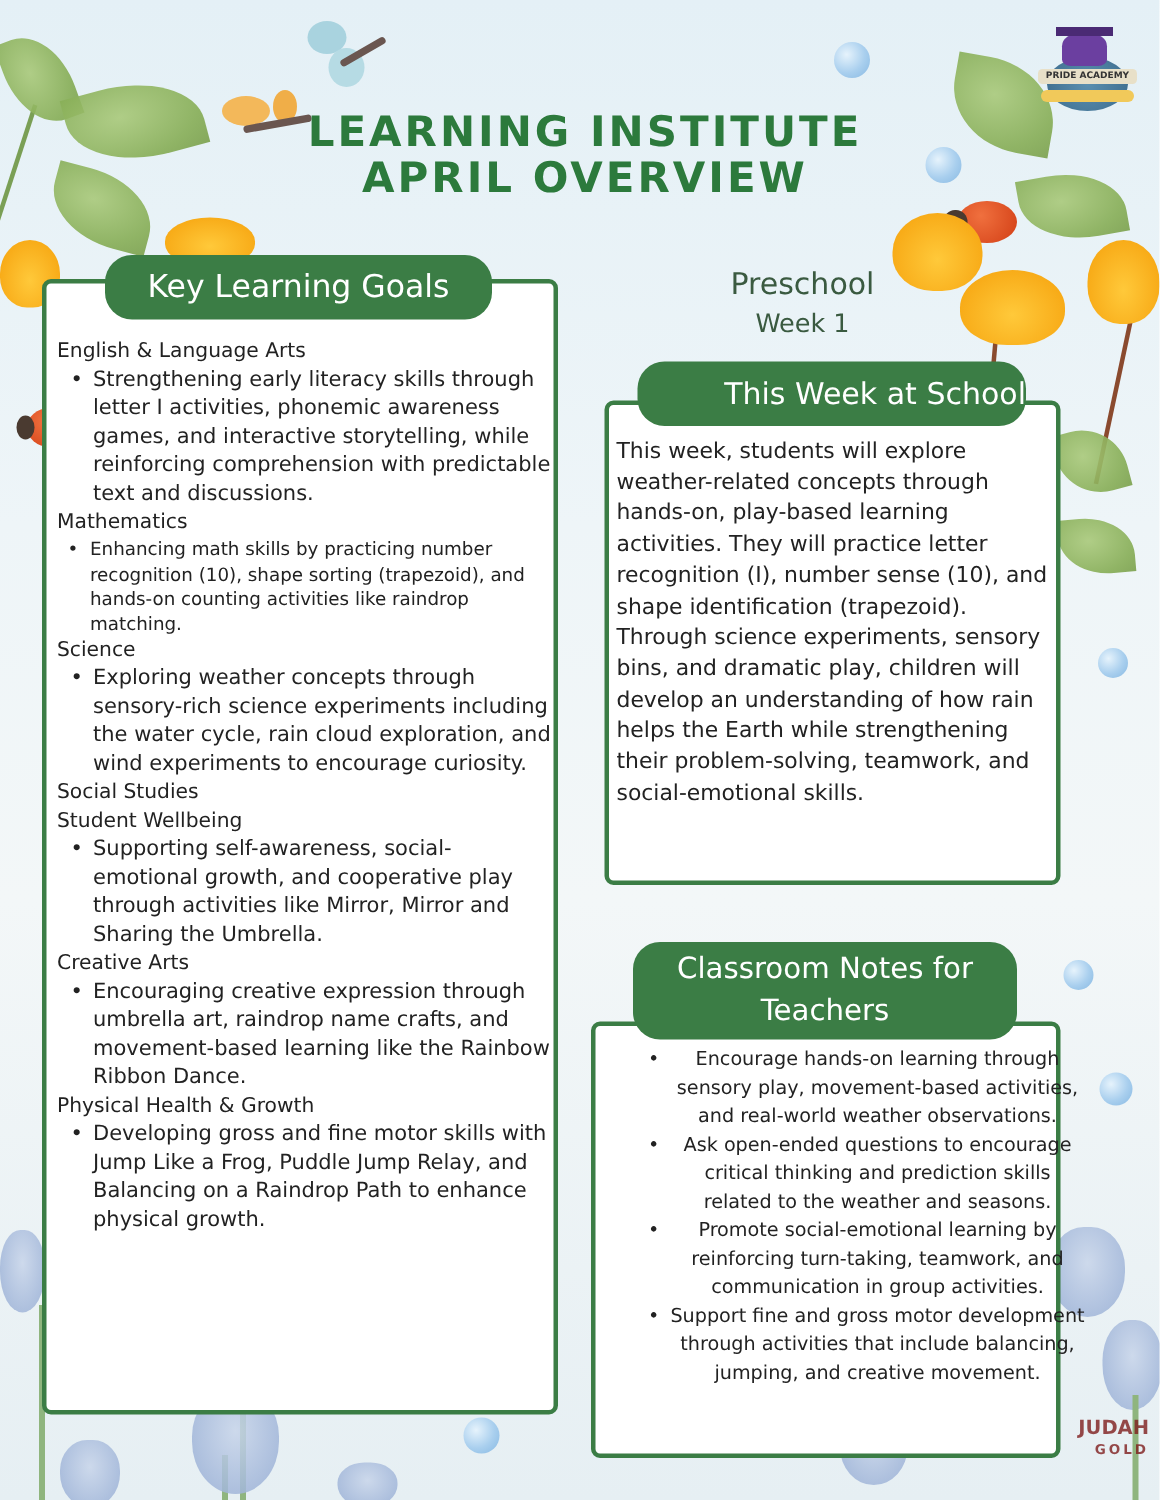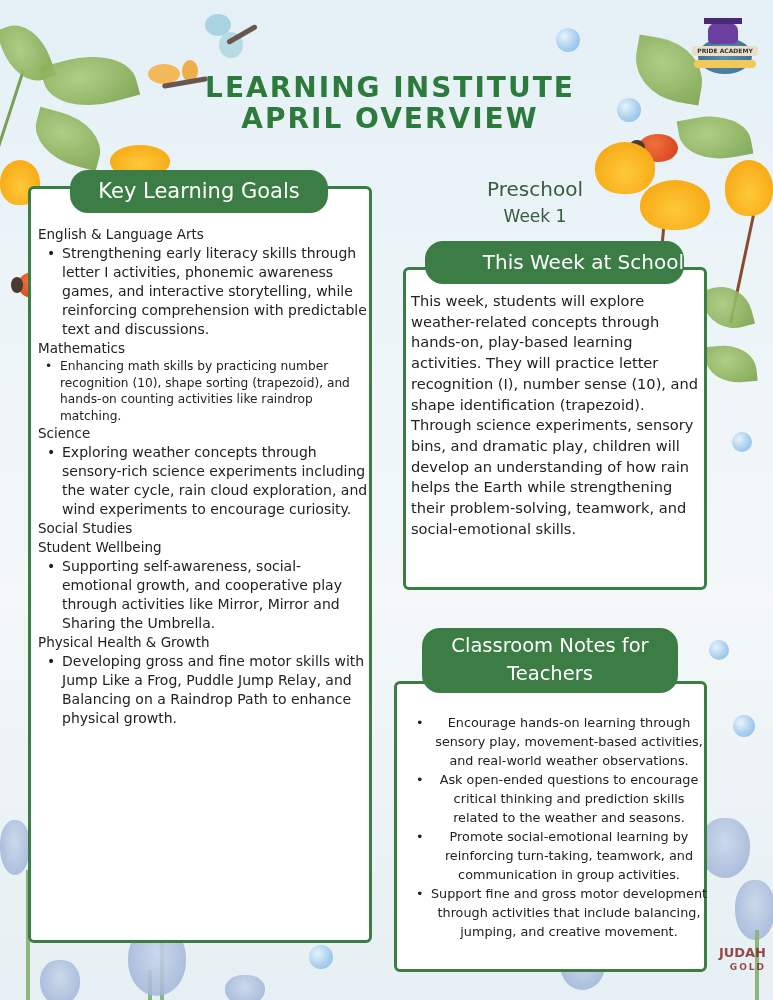--- a/index.html
+++ b/index.html
@@ -49,21 +49,21 @@
   .goal-list li::before { content: "•"; position: absolute; left: -15px; top: 0; }
   .goal-list.small li { font-size: 12.2px; line-height: 16.5px; padding-left: 0; }
   .goal-list.small { padding-left: 22px; }
 
   #week-card { left: 403px; top: 267px; width: 304px; height: 323px; }
   #week-tab { left: 425px; top: 241px; width: 259px; height: 43px; font-size: 20px; line-height: 43px; text-align: right; }
   .week-body { position: absolute; left: 411px; top: 291px; width: 290px; font-size: 14.6px; line-height: 20.7px; color: #222; }
 
   #notes-card { left: 394px; top: 681px; width: 313px; height: 291px; }
   #notes-tab { left: 422px; top: 628px; width: 256px; height: 65px; font-size: 19.5px; line-height: 28px; padding-top: 4px; }
-  .notes-body { position: absolute; left: 408px; top: 697px; width: 300px; font-size: 12.8px; line-height: 19px; color: #222; margin-top: 16px; }
+  .notes-body { position: absolute; left: 424px; top: 697px; width: 300px; font-size: 12.8px; line-height: 19px; color: #222; }
   .notes-body li { list-style: none; position: relative; text-align: center; padding-left: 22px; }
   .notes-body li::before { content: "•"; position: absolute; left: 8px; top: 0; }
 
   .logo { position: absolute; left: 690px; top: 18px; width: 70px; height: 60px; }
   .watermark { position: absolute; left: 702px; top: 945px; width: 64px; height: 40px; color: #7f1d1d; font-weight: bold; font-size: 13px; line-height: 15px; text-align: right; opacity: .8; }
 </style>
 </head>
 <body>
 
 <div class="deco">
@@ -163,20 +163,26 @@
   <div>
     <span class="goal-cat">Social Studies</span>
   </div>
   <div>
     <span class="goal-cat">Student Wellbeing</span>
     <ul class="goal-list">
         <li>Supporting self-awareness, social-emotional growth, and cooperative play through activities like Mirror, Mirror and Sharing the Umbrella.</li>
       </ul>
   </div>
   <div>
+    <span class="goal-cat">Creative Arts</span>
+    <ul class="goal-list">
+        <li>Encouraging creative expression through umbrella art, raindrop name crafts, and movement-based learning like the Rainbow Ribbon Dance.</li>
+      </ul>
+  </div>
+  <div>
     <span class="goal-cat">Physical Health &amp; Growth</span>
     <ul class="goal-list">
         <li>Developing gross and fine motor skills with Jump Like a Frog, Puddle Jump Relay, and Balancing on a Raindrop Path to enhance physical growth.</li>
       </ul>
   </div>
 </div>
 
 <div class="card" id="week-card"></div>
 <div class="tab" id="week-tab">This Week at School</div>
 <div class="week-body">This week, students will explore weather-related concepts through hands-on, play-based learning activities. They will practice letter recognition (I), number sense (10), and shape identification (trapezoid). Through science experiments, sensory bins, and dramatic play, children will develop an understanding of how rain helps the Earth while strengthening their problem-solving, teamwork, and social-emotional skills.</div>

